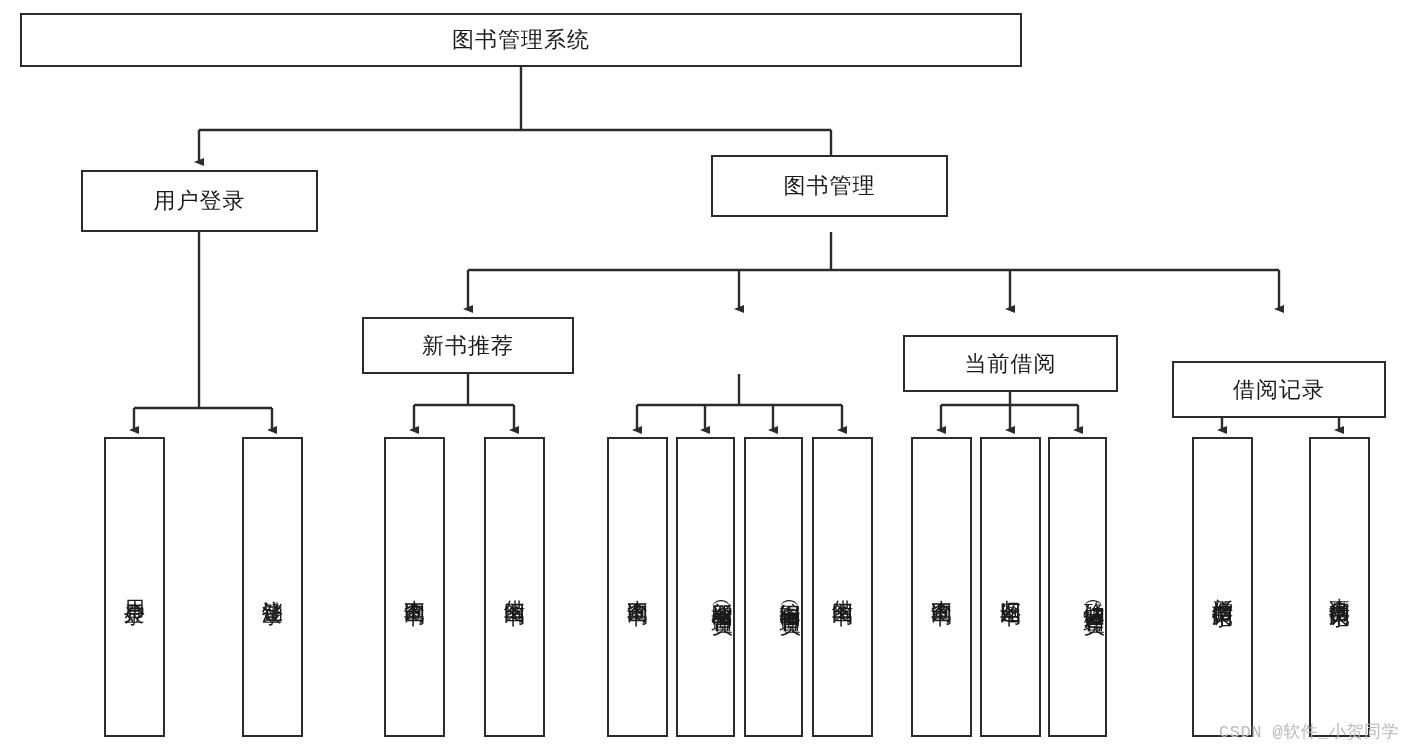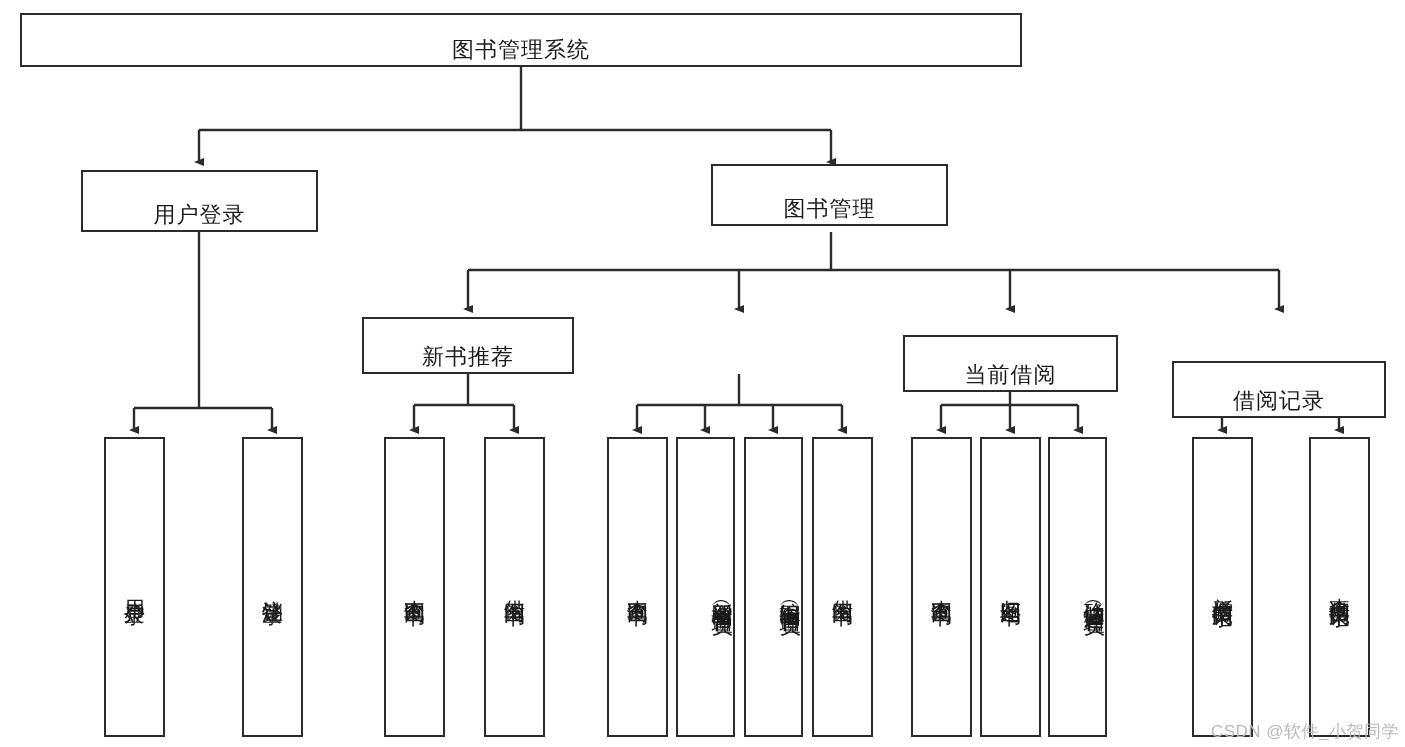--- a/index.html
+++ b/index.html
@@ -33,21 +33,20 @@
     background: #ffffff;
     border: 2px solid #2b2b2b;
     display: flex;
     align-items: center;
     justify-content: center;
     color: #1a1a1a;
   }
   .node.horiz {
     font-size: 22px;
     letter-spacing: 1px;
-    align-items: flex-end;
   }
   .node.vert {
     writing-mode: vertical-rl;
     text-orientation: upright;
     font-size: 21px;
     letter-spacing: 2px;
     align-items: flex-start;
     justify-content: center;
     padding-top: 14px;
     line-height: 1.05;
@@ -61,20 +60,21 @@
     white-space: nowrap;
   }
   #watermark {
     position: absolute;
     right: 6px;
     bottom: 4px;
     font-size: 17px;
     color: #b9b9b9;
     letter-spacing: 0.5px;
     white-space: nowrap;
+    font-family: Liberation Mono, monospace;
   }
 </style>
 </head>
 <body>
 
 <div id="diagram-root">
 
   <svg class="connectors" viewBox="0 0 1405 747" xmlns="http://www.w3.org/2000/svg">
     <defs>
       <marker id="arrow" markerWidth="10" markerHeight="10" refX="5" refY="5" orient="auto" markerUnits="userSpaceOnUse">
@@ -125,21 +125,21 @@
     </g>
   </svg>
 
   <div class="node horiz" style="left:20px; top:13px; width:1002px; height:54px;">
     <span class="node-label">图书管理系统</span>
   </div>
 
   <div class="node horiz" style="left:81px; top:170px; width:237px; height:62px;">
     <span class="node-label">用户登录</span>
   </div>
-  <div class="node horiz" style="left:711px; top:164px; width:237px; height:62px;">
+  <div class="node horiz" style="left:711px; top:155px; width:237px; height:62px;">
     <span class="node-label">图书管理</span>
   </div>
 
   <div class="node horiz" style="left:362px; top:317px; width:212px; height:57px;">
     <span class="node-label">新书推荐</span>
   </div>
   <div class="node horiz" style="left:903px; top:335px; width:215px; height:57px;">
     <span class="node-label">当前借阅</span>
   </div>
   <div class="node horiz" style="left:1172px; top:317px; width:214px; height:57px;margin-top:44px;">

